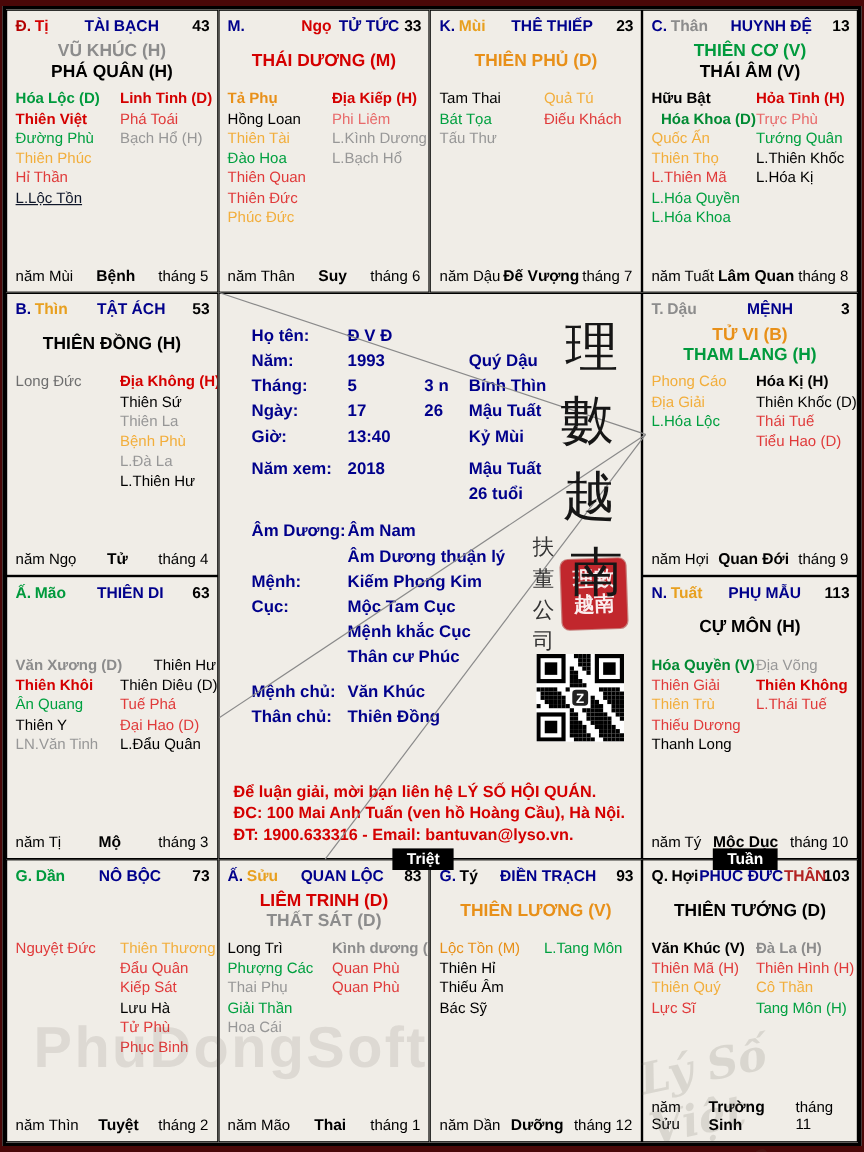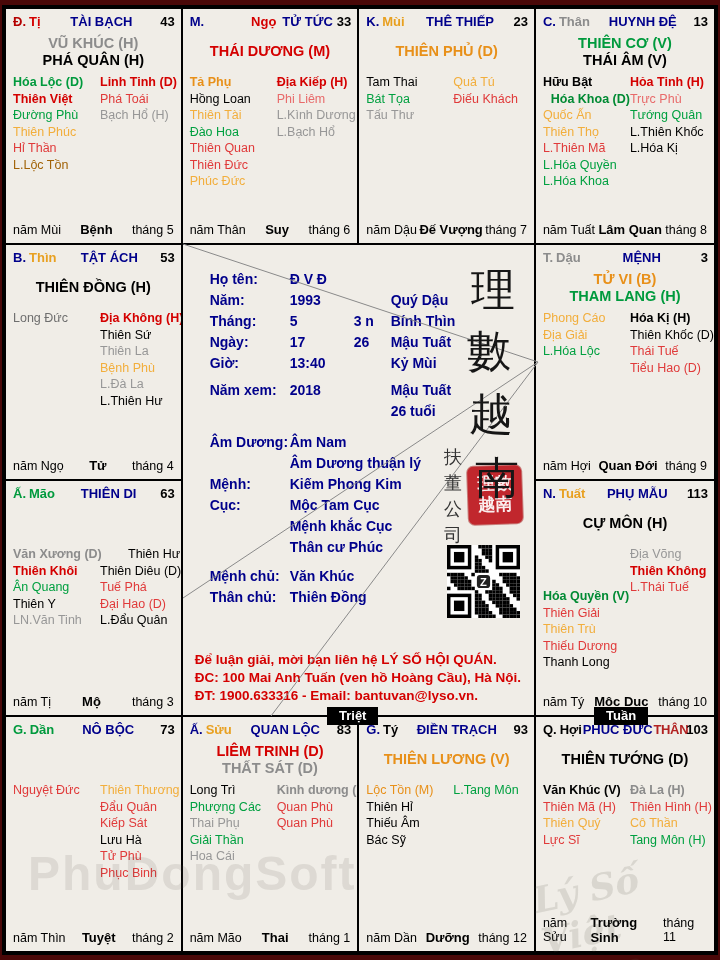--- a/index.html
+++ b/index.html
@@ -80,21 +80,21 @@
         <div style="color: rgb(140, 140, 140); font-weight: bold;">VŨ KHÚC (H)</div>
         <div style="color: rgb(0, 0, 0); font-weight: bold;">PHÁ QUÂN (H)</div>
       </div>
       <div class="cols">
         <div class="colL">
           <div style="color: rgb(0, 154, 61); font-weight: bold;">Hóa Lộc (D)</div>
           <div style="color: rgb(212, 0, 0); font-weight: bold;">Thiên Việt</div>
           <div style="color: rgb(0, 160, 64);">Đường Phù</div>
           <div style="color: rgb(242, 174, 60);">Thiên Phúc</div>
           <div style="color: rgb(224, 58, 58);">Hỉ Thần</div>
-          <div style="color: #a16207;">L.Lộc Tồn</div>
+          <div style="color: #0f172a; text-decoration: underline;">L.Lộc Tồn</div>
         </div>
         <div class="colR">
           <div style="color: rgb(212, 0, 0); font-weight: bold;">Linh Tinh (D)</div>
           <div style="color: rgb(224, 58, 58);">Phá Toái</div>
           <div style="color: rgb(151, 151, 151);">Bạch Hổ (H)</div>
         </div>
       </div>
       <div class="ftr">
         <span class="nam">năm Mùi</span>
         <span class="van">Bệnh</span>
@@ -290,21 +290,21 @@
         <span class="cb"><span class="stem" style="color: rgb(0, 0, 139);">N.</span><span class="branch" style="color: rgb(232, 160, 32);">Tuất</span></span>
         <span class="pal">PHỤ MẪU</span>
         <span class="palx"></span>
         <span class="num">113</span>
       </div>
       <div class="mains">
         <div style="color: rgb(0, 0, 0); font-weight: bold;">CỰ MÔN (H)</div>
       </div>
       <div class="cols">
         <div class="colL">
-          <div style="color: rgb(0, 138, 51); font-weight: bold; margin-top: 42px;">Hóa Quyền (V)</div>
+          <div style="color: rgb(0, 138, 51); font-weight: bold;">Hóa Quyền (V)</div>
           <div style="color: rgb(224, 58, 58);">Thiên Giải</div>
           <div style="color: rgb(242, 174, 60);">Thiên Trù</div>
           <div style="color: rgb(224, 58, 58);">Thiếu Dương</div>
           <div style="color: rgb(0, 0, 0);">Thanh Long</div>
         </div>
         <div class="colR">
           <div style="color: rgb(151, 151, 151);">Địa Võng</div>
           <div style="color: rgb(212, 0, 0); font-weight: bold;">Thiên Không</div>
           <div style="color: rgb(224, 58, 58);">L.Thái Tuế</div>
         </div>

